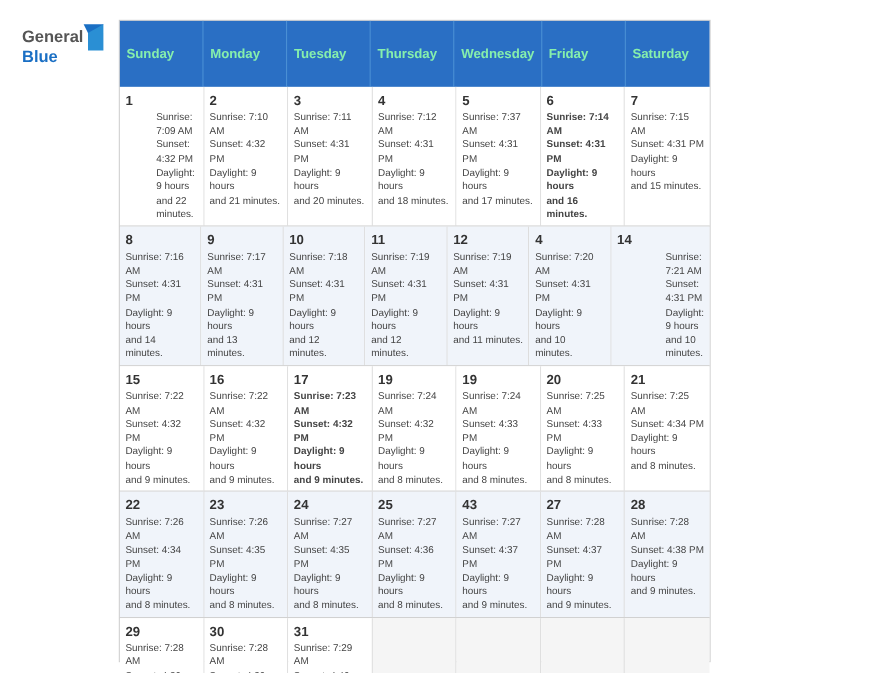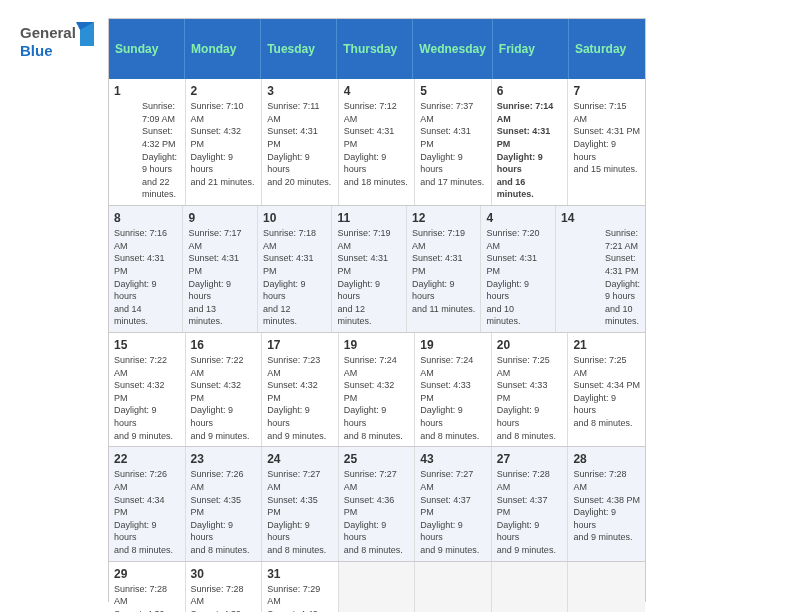--- a/index.html
+++ b/index.html
@@ -242,21 +242,21 @@
           </div>
           <div class="cal-cell">
             <span class="day-num">16</span>
             <div class="cell-info" style="white-space: pre-line;">Sunrise: 7:22 AM
 Sunset: 4:32 PM
 Daylight: 9 hours
 and 9 minutes.</div>
           </div>
           <div class="cal-cell">
             <span class="day-num">17</span>
-            <div class="cell-info" style="white-space: pre-line;">Sunrise: 7:23 AM
+            <div class="cell-info" style="white-space: pre-line; font-weight: bold;">Sunrise: 7:23 AM
 Sunset: 4:32 PM
 Daylight: 9 hours
 and 9 minutes.</div>
           </div>
           <div class="cal-cell">
             <span class="day-num">19</span>
             <div class="cell-info" style="white-space: pre-line;">Sunrise: 7:24 AM
 Sunset: 4:32 PM
 Daylight: 9 hours
 and 8 minutes.</div>

